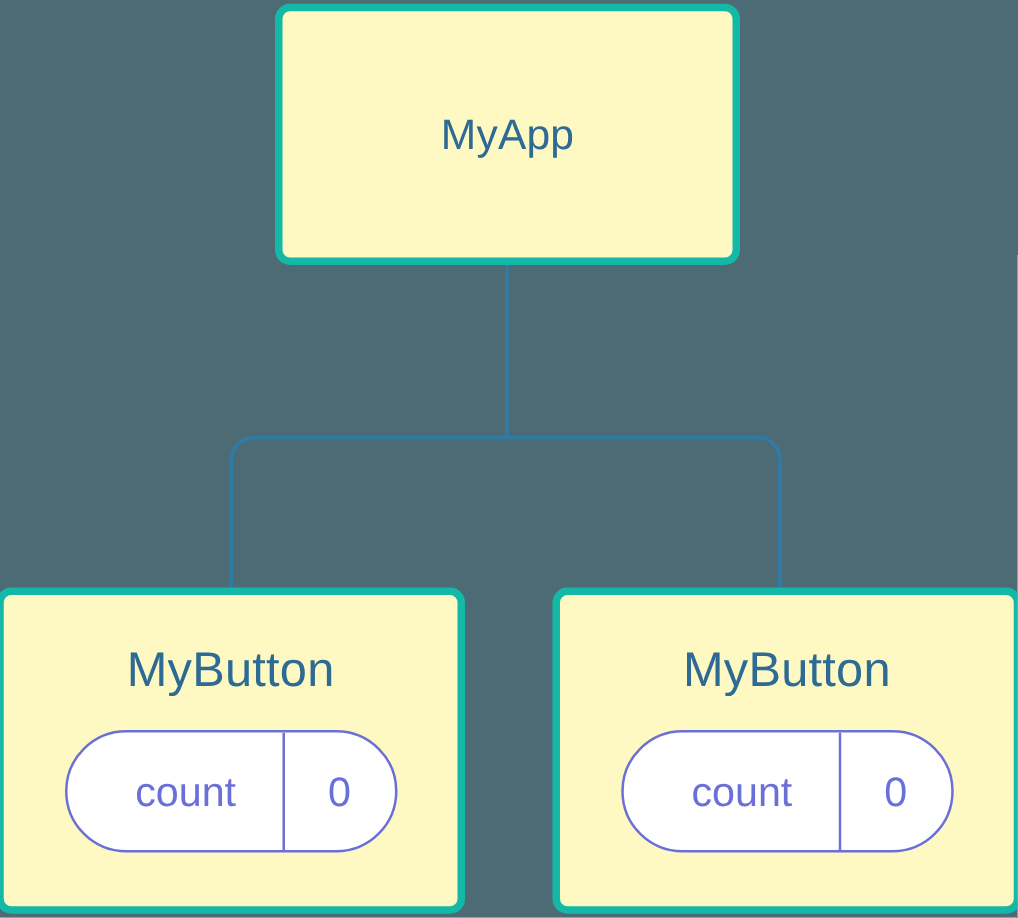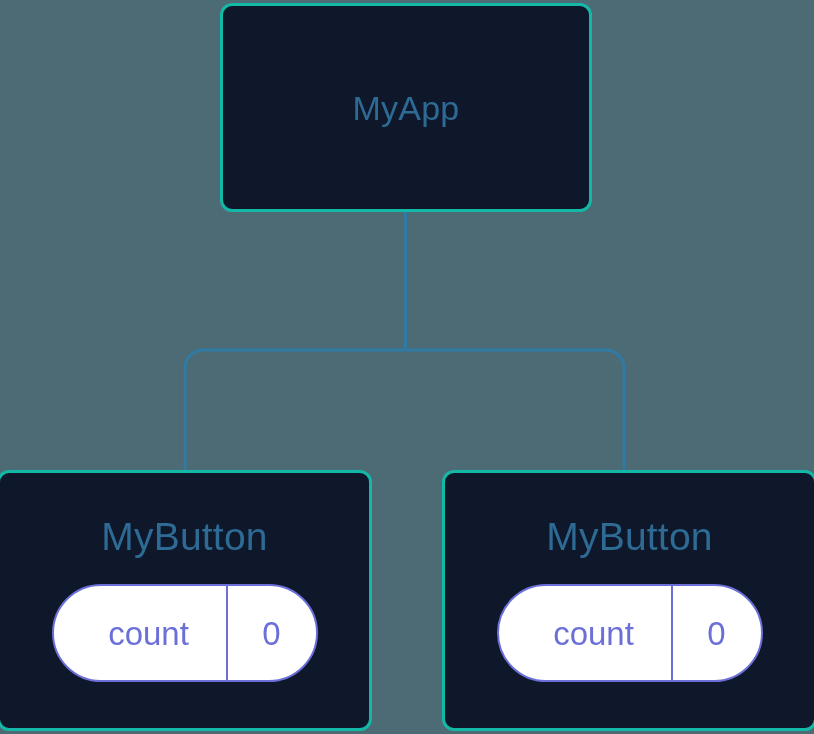--- a/index.html
+++ b/index.html
@@ -23,22 +23,22 @@
     position: absolute;
     left: 0;
     top: 0;
     width: 814px;
     height: 734px;
     pointer-events: none;
   }
   .node {
     position: absolute;
     box-sizing: border-box;
-    background: #0f172a;
-    border: 3px solid #14b8a6;
+    background: #fef9c3;
+    border: 6px solid #14b8a6;
     border-radius: 12px;
     display: flex;
     flex-direction: column;
     align-items: center;
     justify-content: center;
   }
   .node-root {
     left: 220px;
     top: 3px;
     width: 372px;

